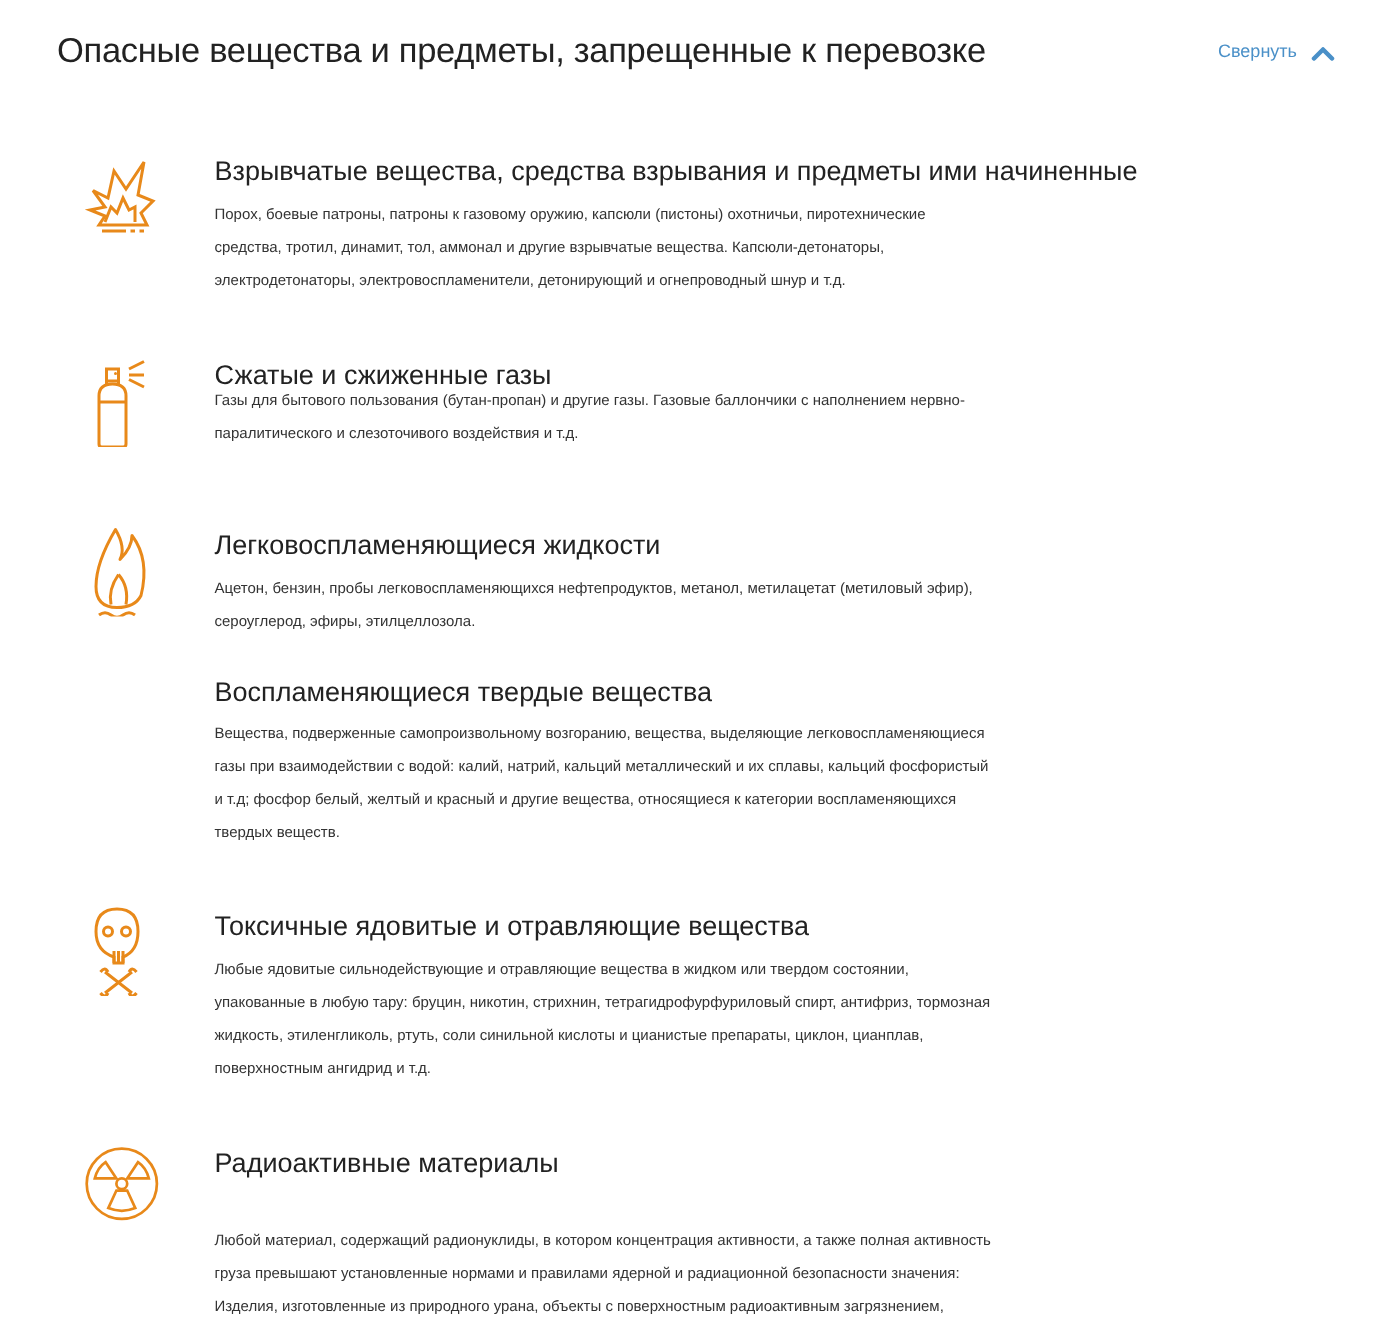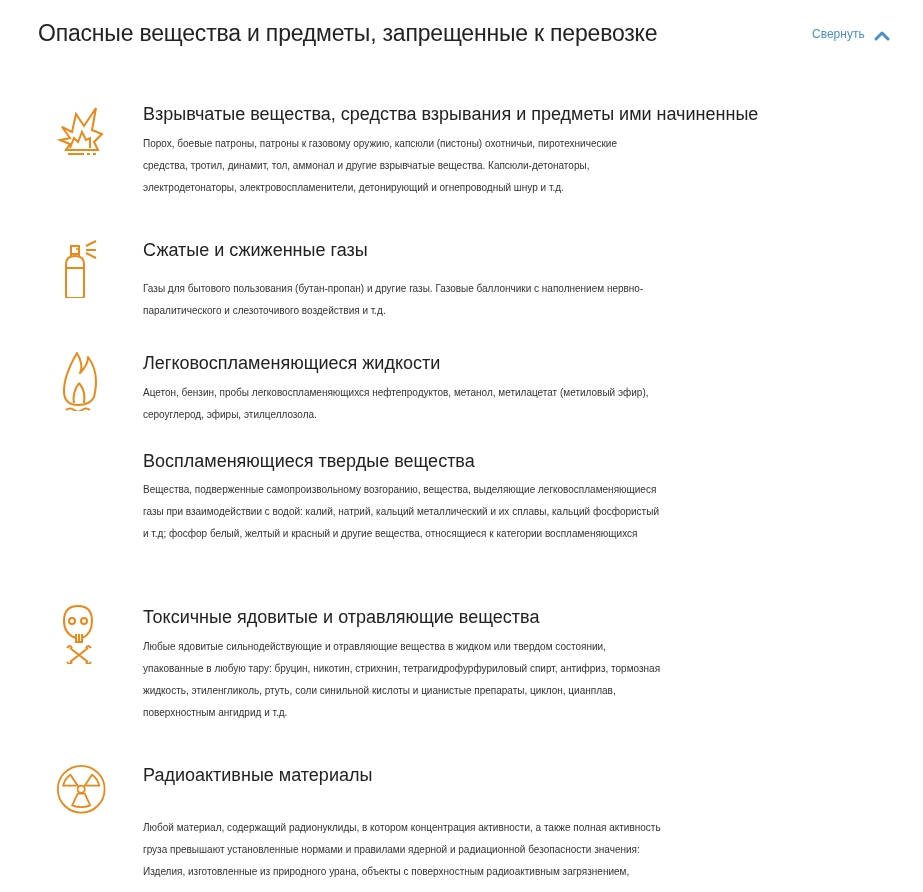--- a/index.html
+++ b/index.html
@@ -48,21 +48,21 @@
     <g fill="none" stroke="#e8891a" stroke-width="2">
       <rect x="9" y="8" width="8" height="8"></rect>
       <path d="M4 26 Q4 18 13 18 Q22 18 22 26 V58 Q22 60 20 60 H6 Q4 60 4 58 Z"></path>
       <path d="M4 30 H22"></path>
       <path d="M9 18 V16 M17 18 V16"></path>
       <path d="M24 8 L34 3 M24 12 H34 M24 15 L34 20"></path>
     </g>
     <circle cx="15" cy="11" r="1" fill="#e8891a"></circle>
   </svg>
   <div class="item-title" style="top:4px;">Сжатые и сжиженные газы</div>
-  <div class="item-text" style="top:42px;">
+  <div class="item-text" style="top:21px;">
     <div>Газы для бытового пользования (бутан-пропан) и другие газы. Газовые баллончики с наполнением нервно-</div>
     <div>паралитического и слезоточивого воздействия и т.д.</div>
   </div>
 </div>
 
 <div class="item" style="top:349px;">
   <svg class="icon" viewBox="0 0 50 60" style="top:2px;left:62px;">
     <g fill="none" stroke="#e8891a" stroke-width="2" stroke-linejoin="round">
       <path d="M15 2 Q22 14 18 22 Q26 14 26 6 Q38 22 32 46 Q28 54 16 54 Q2 54 2 40 Q2 24 15 2 Z"></path>
       <path d="M17 32 Q24 40 22 52 M17 32 Q10 42 12 52"></path>
@@ -75,20 +75,21 @@
     <div>сероуглерод, эфиры, этилцеллозола.</div>
   </div>
 </div>
 
 <div class="item" style="top:448px;">
   <div class="item-title" style="top:3px;">Воспламеняющиеся твердые вещества</div>
   <div class="item-text" style="top:31px;">
     <div>Вещества, подверженные самопроизвольному возгоранию, вещества, выделяющие легковоспламеняющиеся</div>
     <div>газы при взаимодействии с водой: калий, натрий, кальций металлический и их сплавы, кальций фосфористый</div>
     <div>и т.д; фосфор белый, желтый и красный и другие вещества, относящиеся к категории воспламеняющихся</div>
+    <div>твердых веществ.</div>
   </div>
 </div>
 
 <div class="item" style="top:604px;">
   <svg class="icon" viewBox="0 0 50 60" style="top:0px;left:62px;">
     <g fill="none" stroke="#e8891a" stroke-width="2">
       <path d="M14 34 Q2 30 2 17 Q2 2 16 2 Q30 2 30 17 Q30 30 20 34 V38 H14 Z"></path>
       <circle cx="10" cy="17" r="3"></circle>
       <circle cx="22" cy="17" r="3"></circle>
       <path d="M14 30 V38 M17 30 V38 M20 30 V38"></path>

